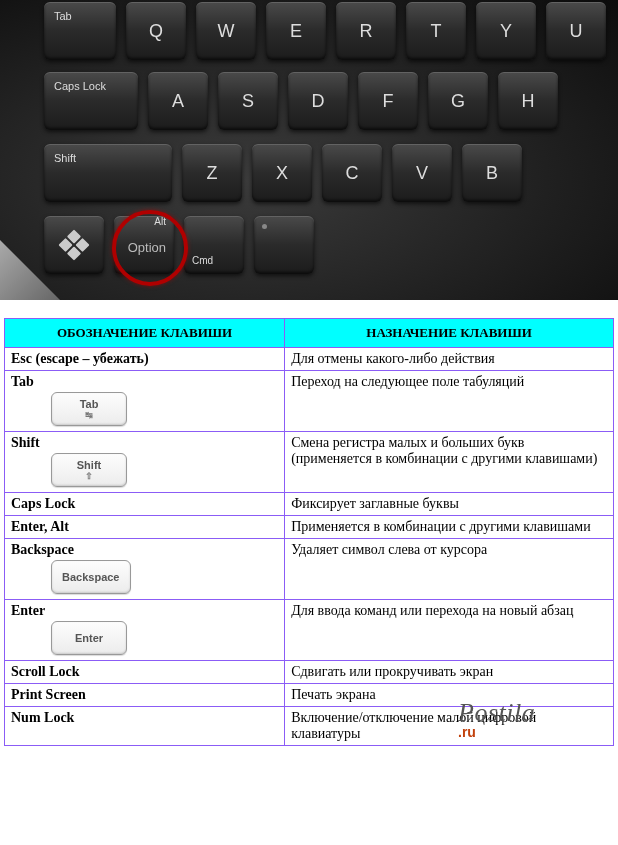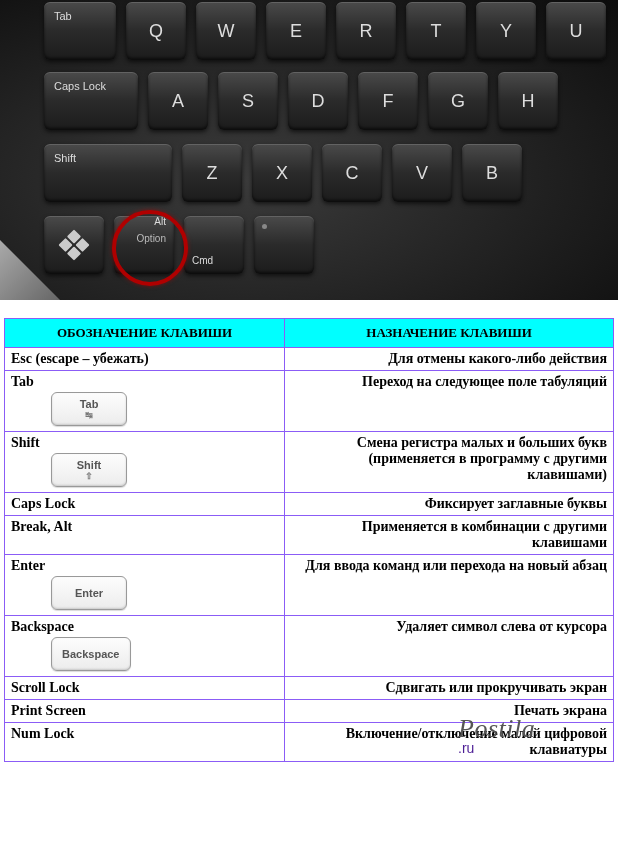--- a/index.html
+++ b/index.html
@@ -49,22 +49,22 @@
     color: #ddd;
     font-family: Arial, sans-serif;
     display: flex;
     align-items: center;
     justify-content: center;
     font-size: 18px;
     position: relative;
   }
   .key.small-label { font-size: 11px; justify-content: flex-start; align-items: flex-start; padding: 8px 10px; }
   .key.bottom-label { font-size: 10px; justify-content: flex-start; align-items: flex-end; padding: 0 8px 8px 8px; }
-  .key.center-col { flex-direction: column; gap: 6px; }
-  .key .sub { font-size: 10px; color: #bbb; }
+  .key.center-col { flex-direction: column; gap: 13px; }
+  .key .sub { font-size: 13px; color: #bbb; }
   .key.w60  { width: 60px; }
   .key.w72  { width: 72px; }
   .key.w94  { width: 94px; }
   .key.w128 { width: 128px; }
 
   .win-icon {
     display: inline-grid;
     grid-template-columns: 10px 10px;
     grid-template-rows: 10px 10px;
     gap: 2px;
@@ -98,21 +98,21 @@
     padding: 3px 6px;
   }
   th {
     background: #00ffff;
     font-weight: bold;
     text-align: center;
     font-size: 13px;
     padding: 6px;
   }
   td.kcol { width: 46%; font-weight: bold; margin-top: 8px; }
-  td.dcol { width: 54%; font-weight: bold; text-align: right; }
+  td.dcol { width: 54%; font-weight: normal; }
   .keycap-img {
     display: inline-flex;
     flex-direction: column;
     align-items: center;
     justify-content: center;
     min-width: 76px;
     height: 34px;
     margin: 2px 0 2px 40px;
     border: 1px solid #999;
     border-radius: 6px;
@@ -139,22 +139,22 @@
   .watermark .brand {
     font-family: Georgia, serif;
     font-style: italic;
     font-size: 26px;
     color: #555;
     letter-spacing: 0.5px;
   }
   .watermark .domain {
     font-family: Arial, sans-serif;
     font-size: 14px;
-    color: #4c1d95;
-    font-weight: normal;
+    color: #c2410c;
+    font-weight: bold;
     margin-top: -4px;
   }
 </style>
 </head>
 <body>
 
 <div class="kbd-photo">
   <div class="kbd-deck">
 
     <div class="krow r0">
@@ -233,45 +233,45 @@
               <span>Tab</span>
               <span class="tiny">↹</span>
             </div></td>
           <td class="dcol">Переход на следующее поле табуляций</td>
         </tr>
         <tr>
           <td class="kcol"><div>Shift</div><div class="keycap-img">
               <span>Shift</span>
               <span class="tiny">⇧</span>
             </div></td>
-          <td class="dcol">Смена регистра малых и больших букв (применяется в программу с другими клавишами)</td>
+          <td class="dcol">Смена регистра малых и больших букв (применяется в комбинации с другими клавишами)</td>
         </tr>
         <tr>
           <td class="kcol">
             <div>Caps Lock</div>
           </td>
           <td class="dcol">Фиксирует заглавные буквы</td>
         </tr>
         <tr>
           <td class="kcol">
-            <div>Break, Alt</div>
+            <div>Enter, Alt</div>
           </td>
           <td class="dcol">Применяется в комбинации с другими клавишами</td>
+        </tr>
+        <tr>
+          <td class="kcol"><div>Backspace</div><div class="keycap-img">
+              <span>Backspace</span>
+            </div></td>
+          <td class="dcol">Удаляет символ слева от курсора</td>
         </tr>
         <tr>
           <td class="kcol"><div>Enter</div><div class="keycap-img">
               <span>Enter</span>
             </div></td>
           <td class="dcol">Для ввода команд или перехода на новый абзац</td>
-        </tr>
-        <tr>
-          <td class="kcol"><div>Backspace</div><div class="keycap-img">
-              <span>Backspace</span>
-            </div></td>
-          <td class="dcol">Удаляет символ слева от курсора</td>
         </tr>
         <tr>
           <td class="kcol">
             <div>Scroll Lock</div>
           </td>
           <td class="dcol">Сдвигать или прокручивать экран</td>
         </tr>
         <tr>
           <td class="kcol">
             <div>Print Screen</div>

